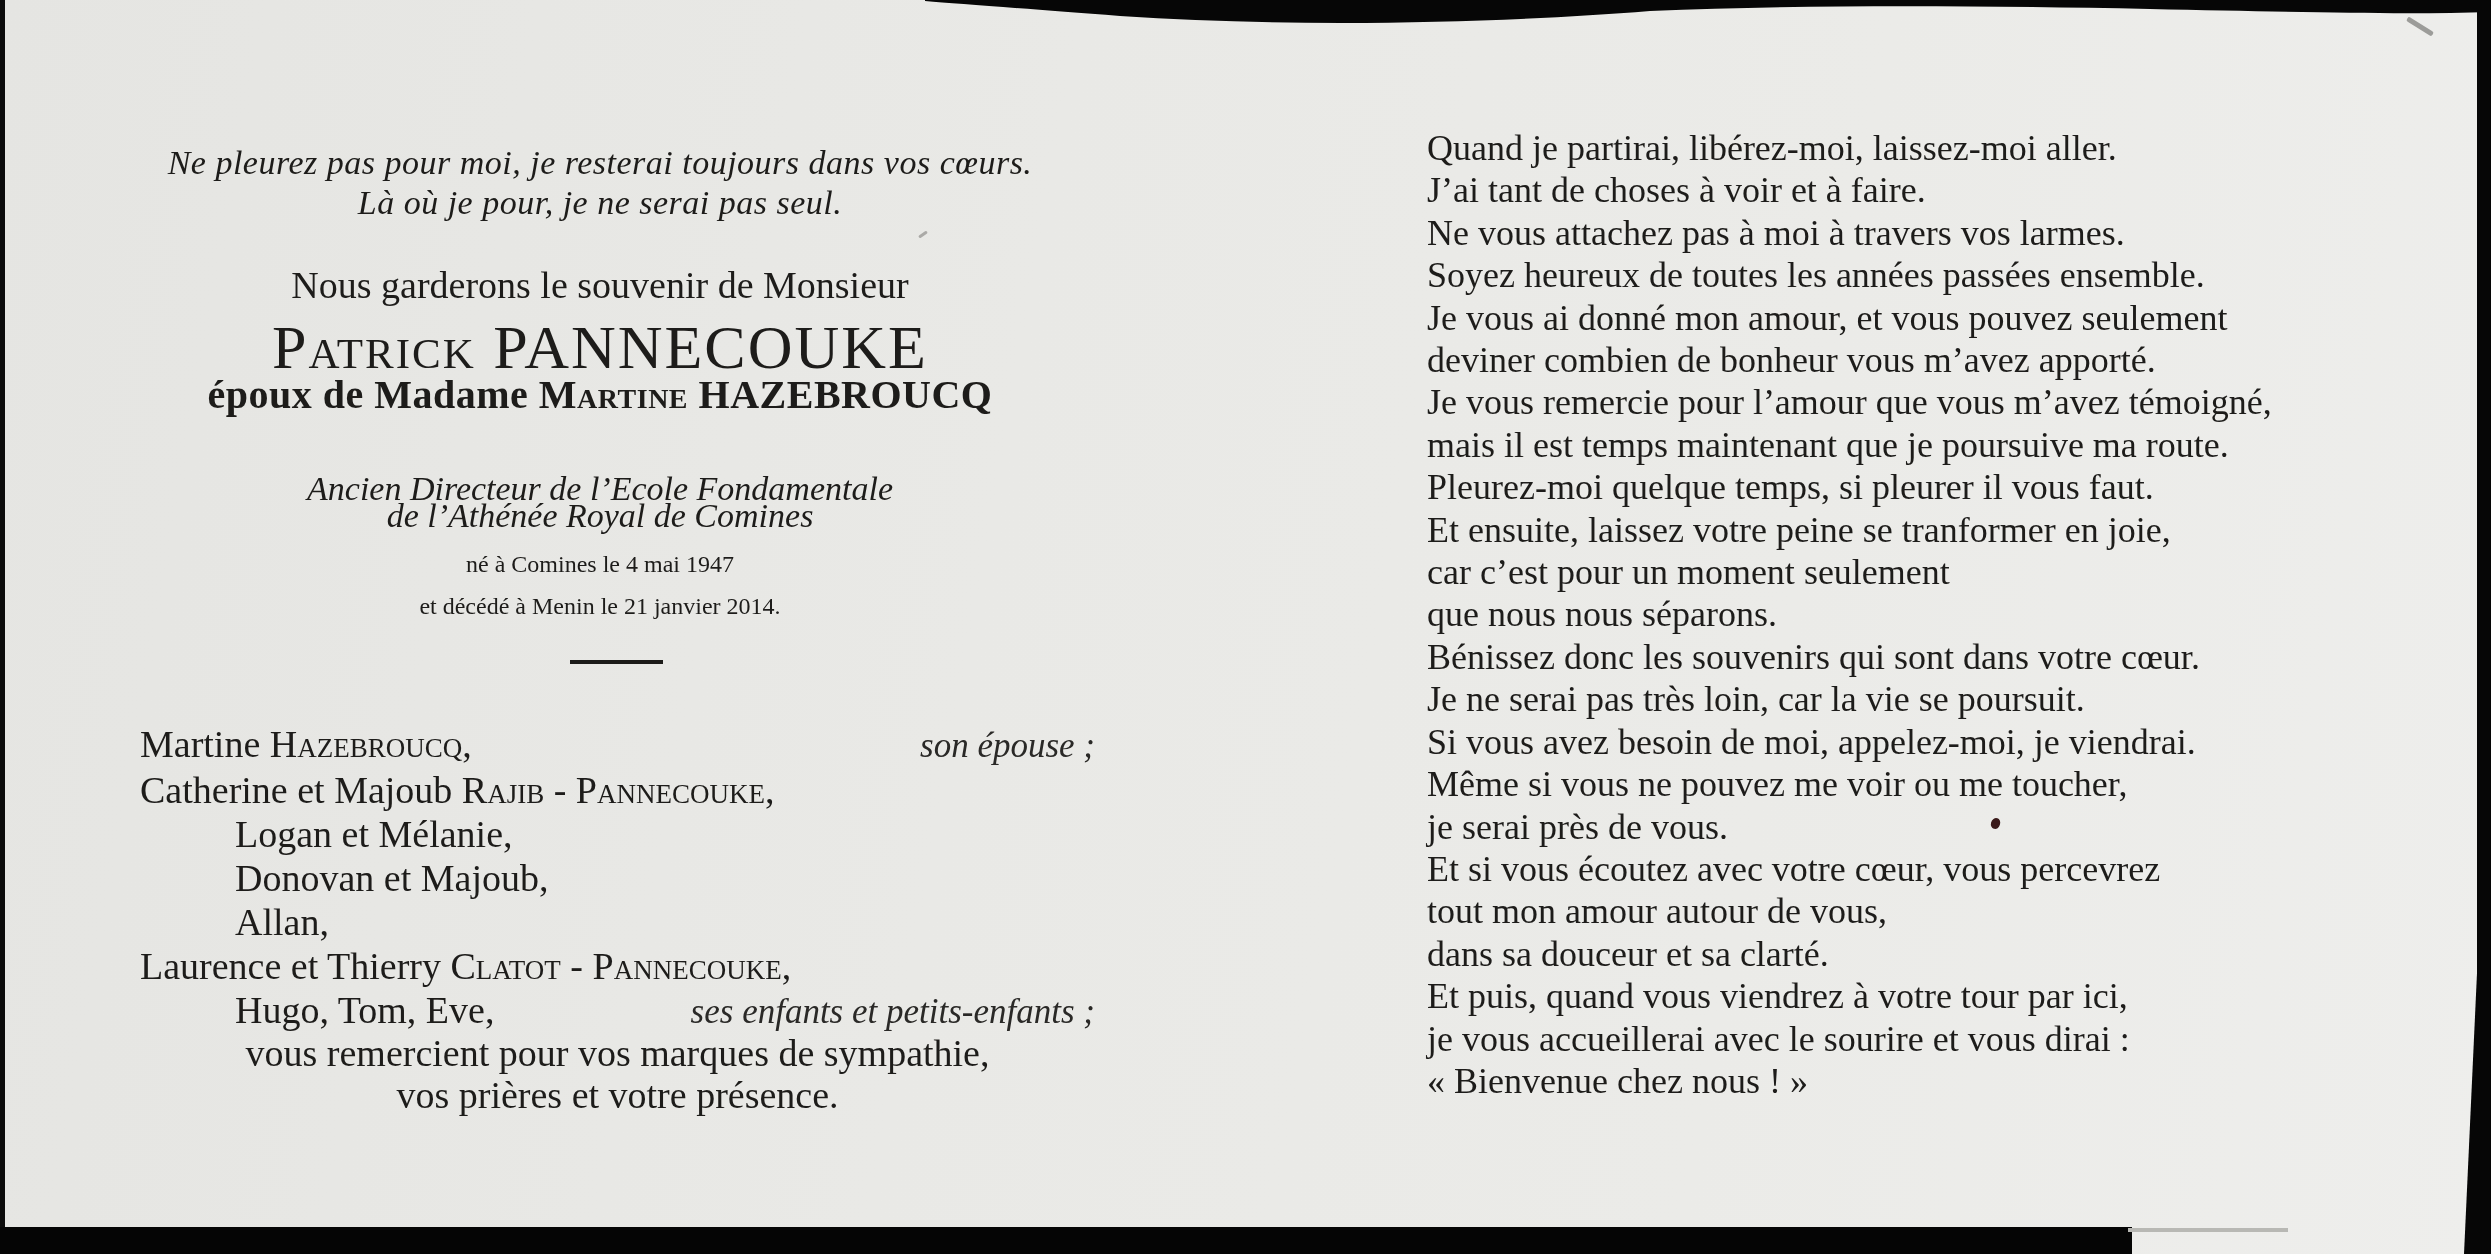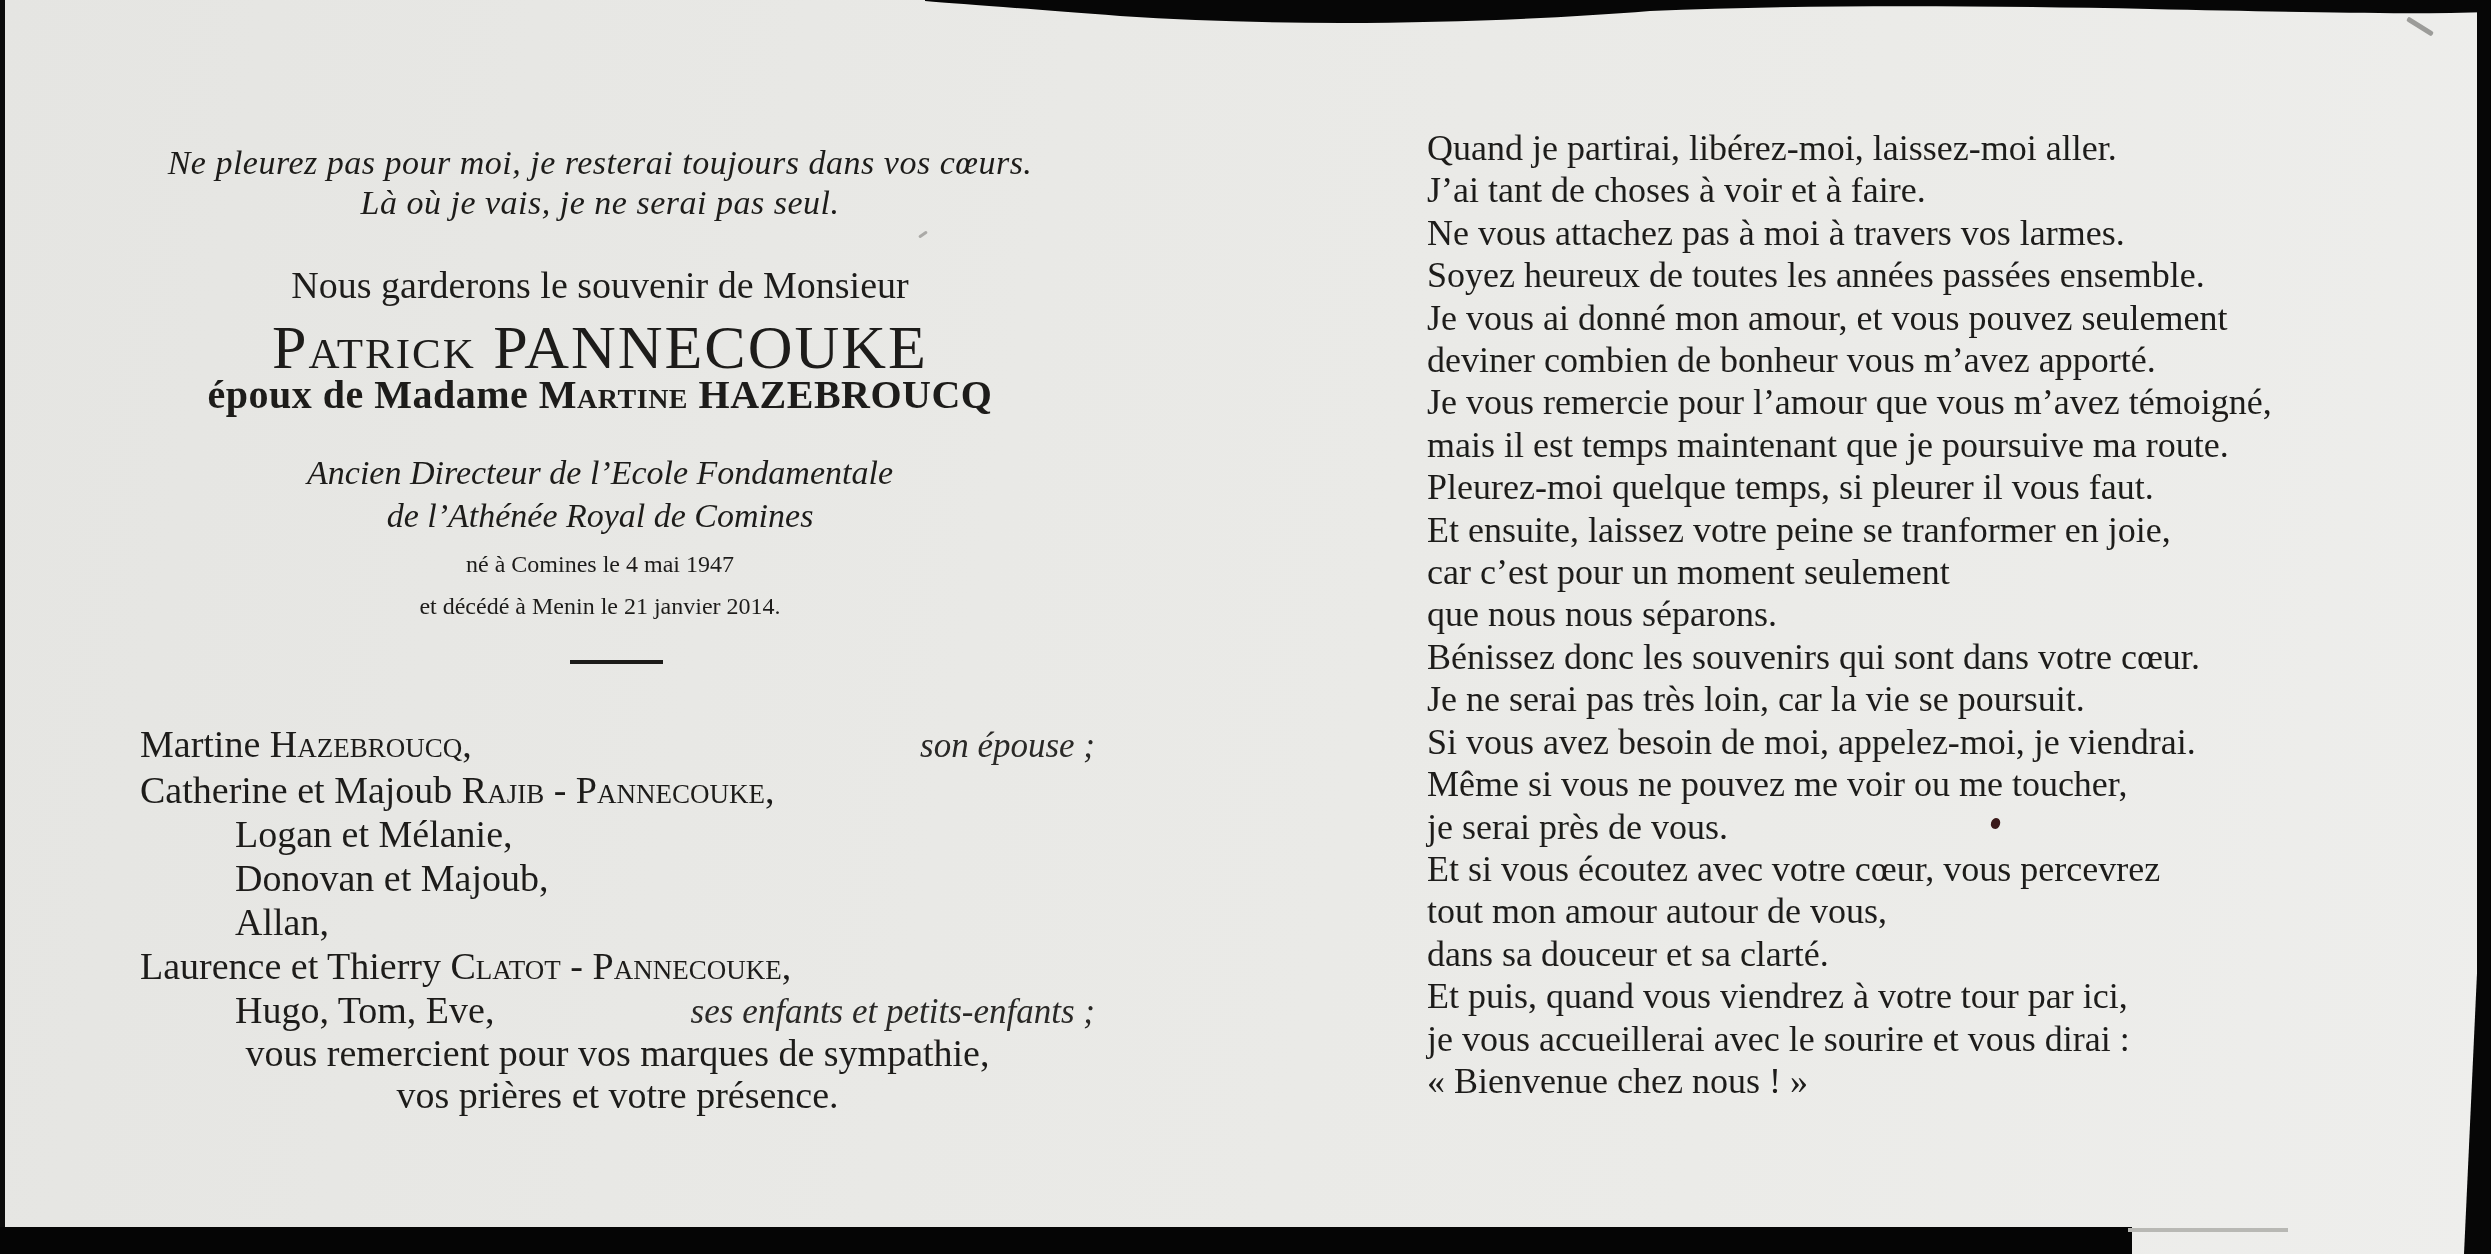--- a/index.html
+++ b/index.html
@@ -50,29 +50,29 @@
   .ink-speck { left: 1991px; top: 818px; width: 9px; height: 11px; background: #3a1a1a;
     border-radius: 55% 45% 50% 50%; transform: rotate(15deg); }
   .top-streak { left: 0; top: 0; }
 </style>
 </head>
 <body>
 
 <div id="scan-root">
 
   <div class="abs centerblock epigraph it" style="top:144px">Ne pleurez pas pour moi, je resterai toujours dans vos cœurs.</div>
-  <div class="abs centerblock epigraph it" style="top:184px">Là où je vais, je ne serai pas seul.</div>
+  <div class="abs centerblock epigraph it" style="top:184px">Là où je pour, je ne serai pas seul.</div>
 
   <div class="abs centerblock intro" style="top:263px">Nous garderons le souvenir de Monsieur</div>
 
   <div class="abs centerblock deceased-name sc" style="top:312px"><span>Patrick</span> <span>PANNECOUKE</span></div>
 
   <div class="abs centerblock spouse" style="top:371px"><span>époux de Madame</span> <span class="sc">Martine HAZEBROUCQ</span></div>
 
-  <div class="abs centerblock titleline it" style="top:454px">Ancien Directeur de l’Ecole Fondamentale</div>
+  <div class="abs centerblock titleline it" style="top:470px">Ancien Directeur de l’Ecole Fondamentale</div>
   <div class="abs centerblock titleline it" style="top:497px">de l’Athénée Royal de Comines</div>
 
   <div class="abs centerblock dateline" style="top:551px">né à Comines le 4 mai 1947</div>
   <div class="abs centerblock dateline" style="top:593px">et décédé à Menin le 21 janvier 2014.</div>
 
   <div class="abs rule"></div>
 
   <div class="abs family">
     <div class="fam-row">
       <span><span>Martine </span><span class="sc">Hazebroucq,</span></span>

